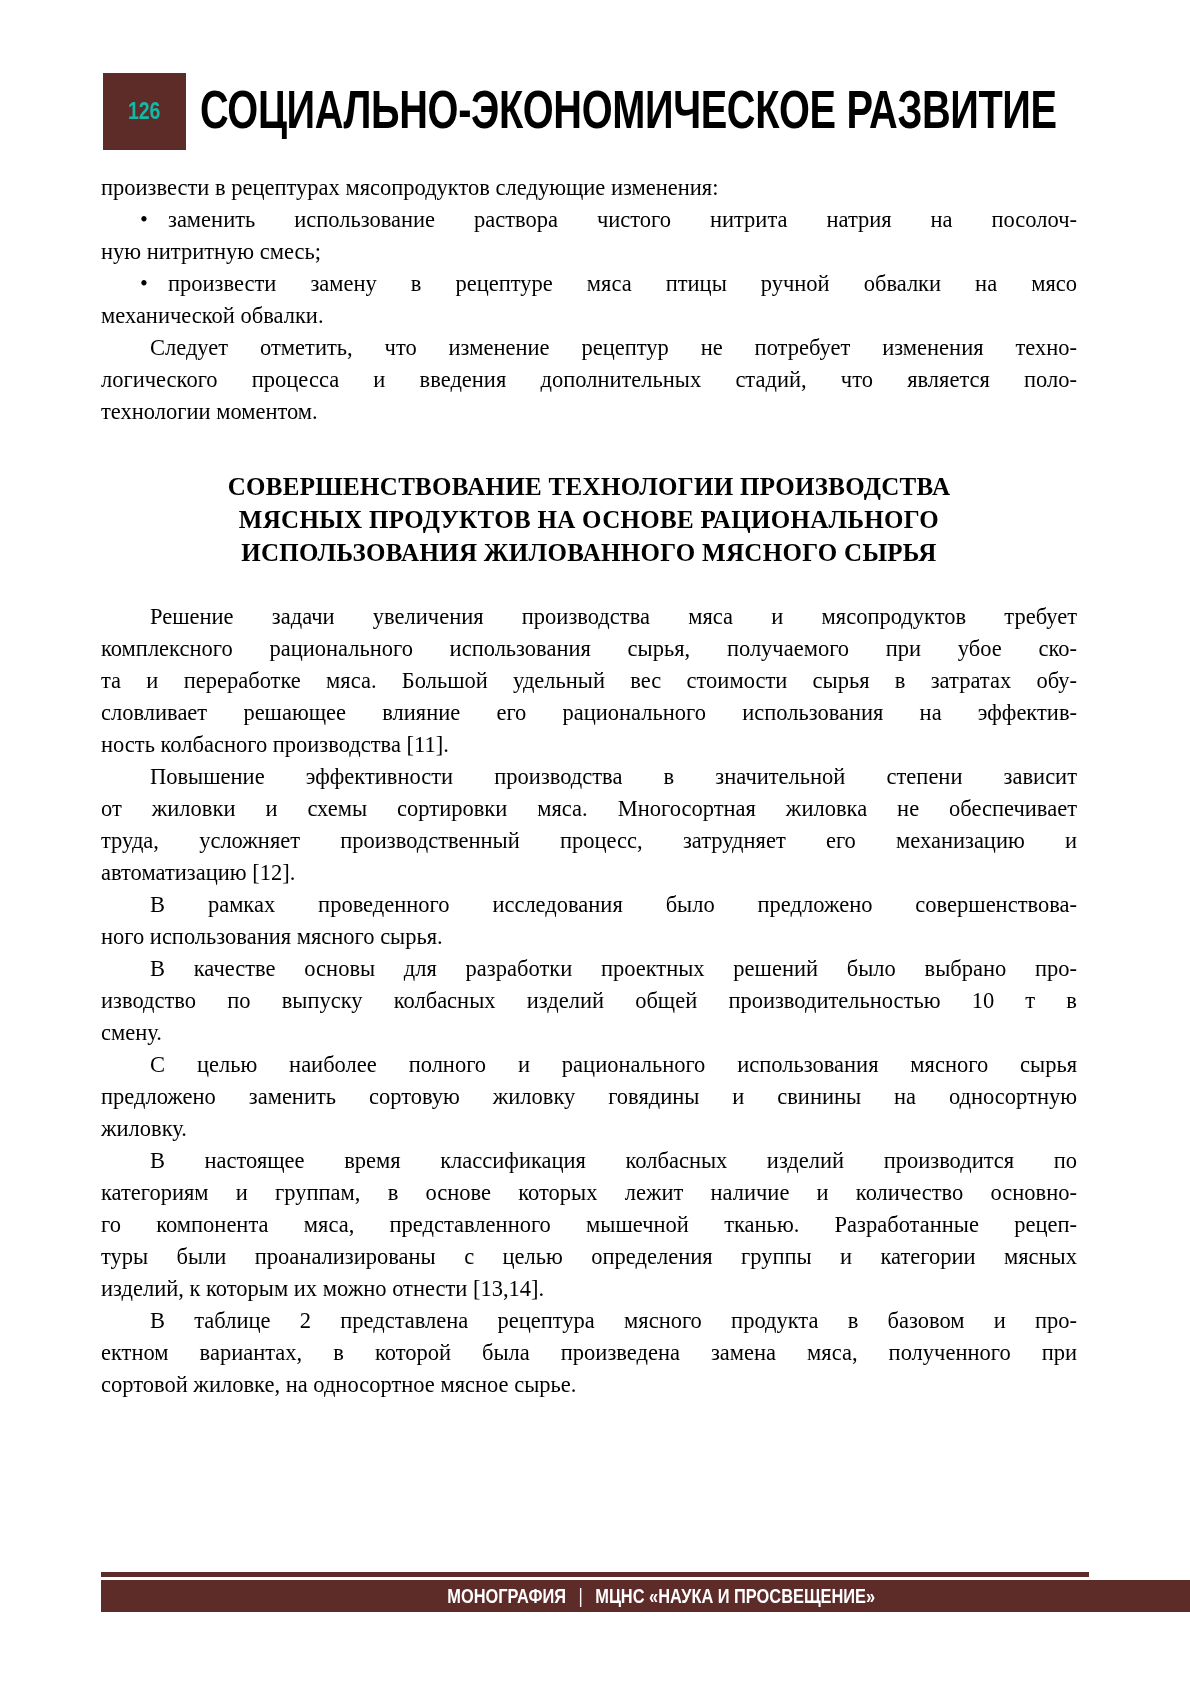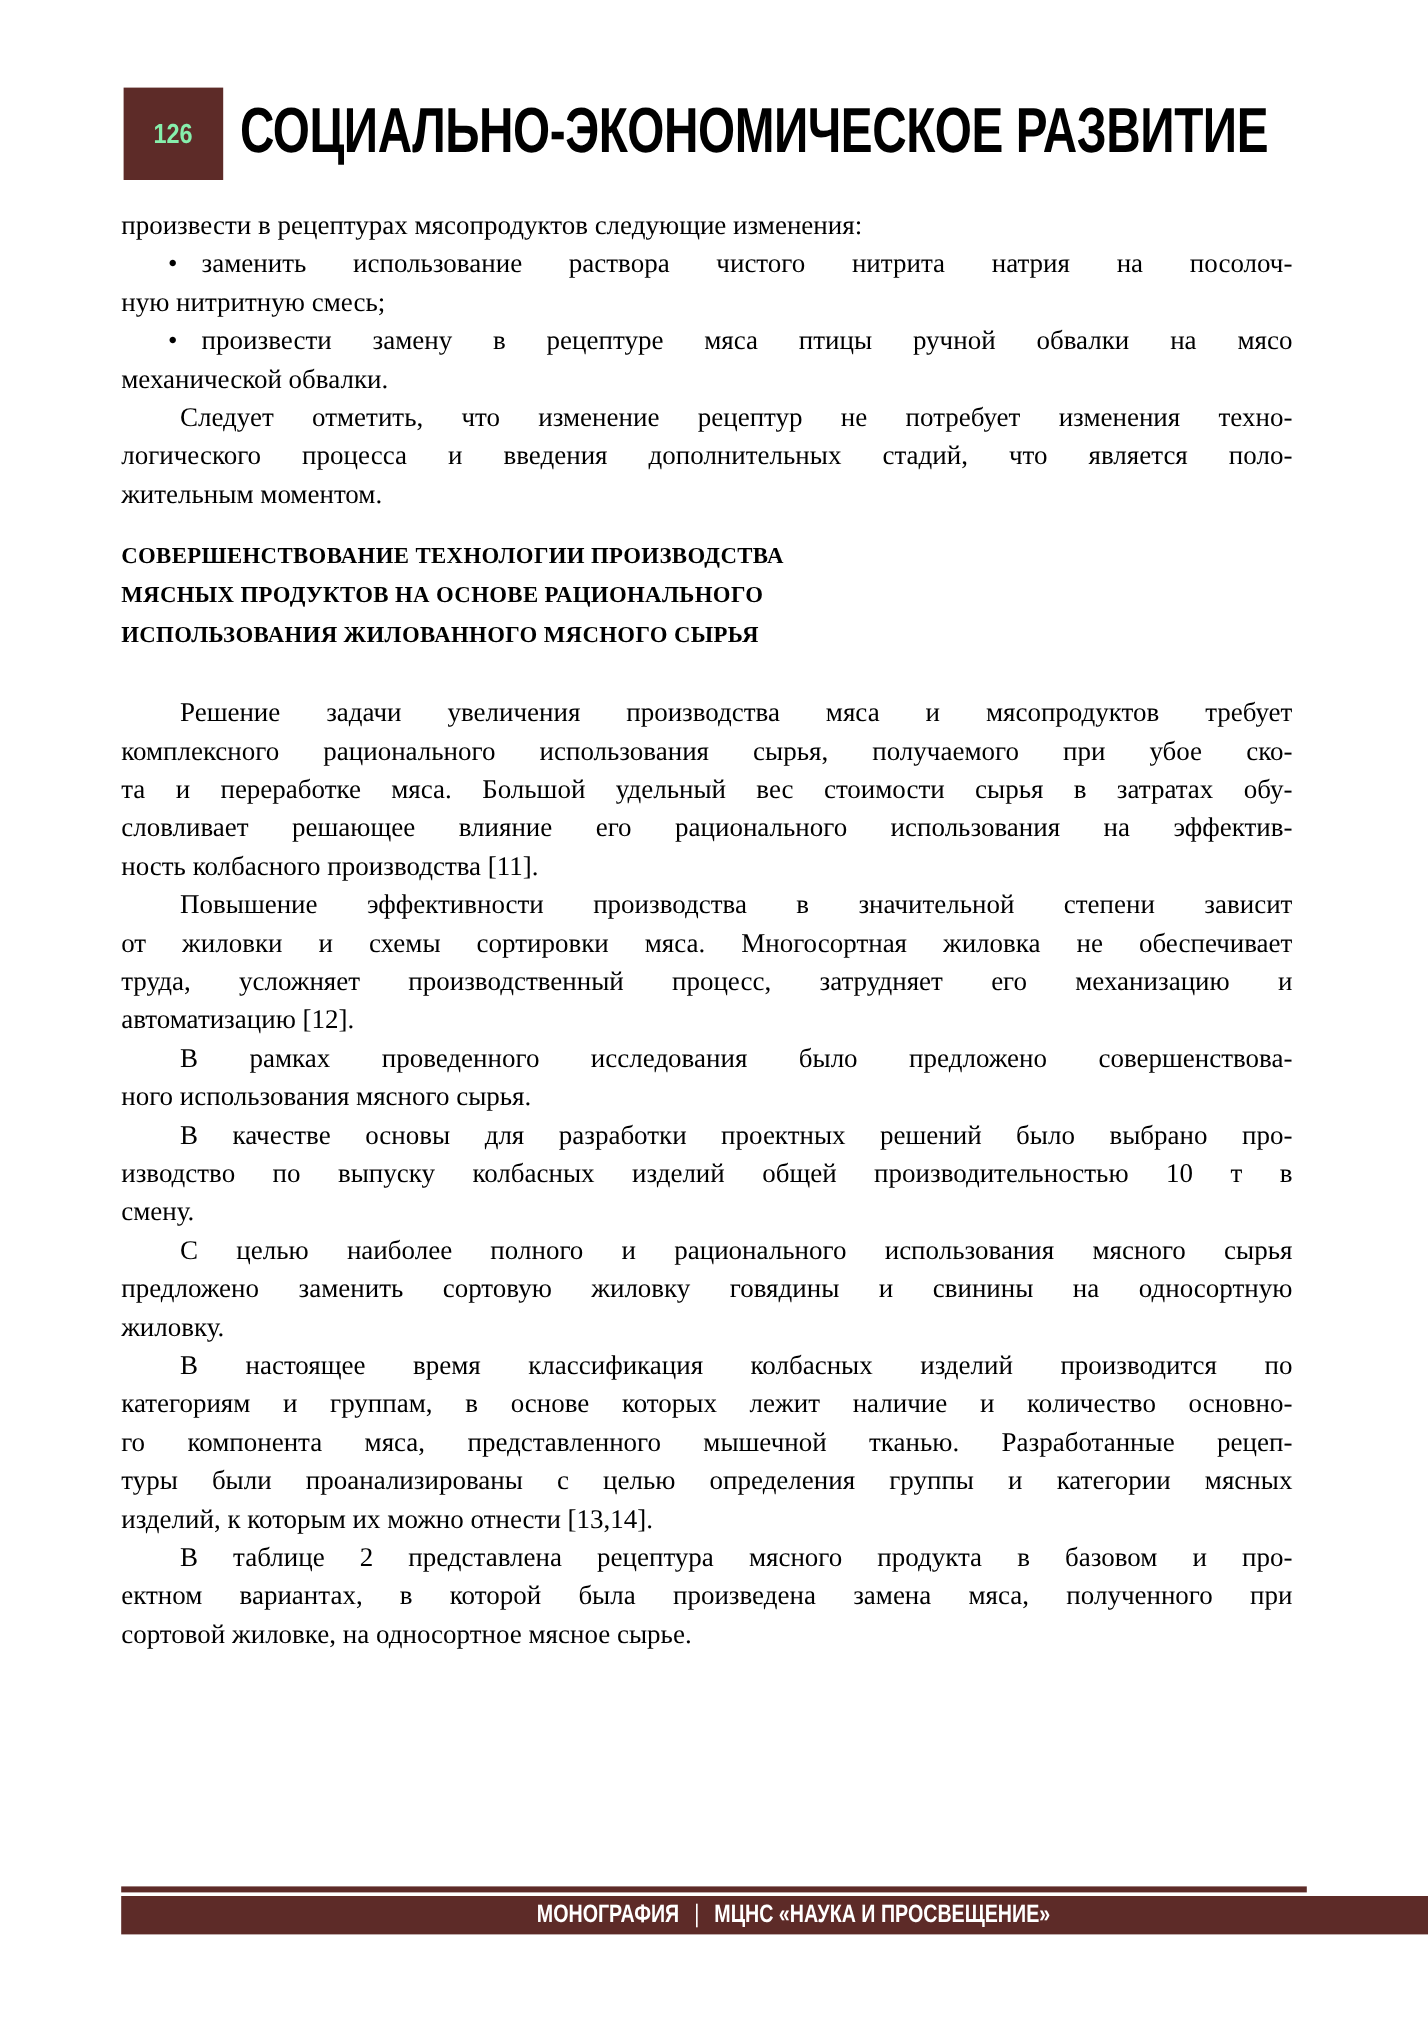--- a/index.html
+++ b/index.html
@@ -12,21 +12,21 @@
     font-family: "Liberation Serif", serif;
     color: #000000;
   }
 
   
   .pagenum-box {
     position: absolute;
     left: 103px; top: 73px;
     width: 83px; height: 77px;
     background: #5d2b28;
-    color: #86efac;
+    color: #14b8a6;
     display: flex; align-items: center; justify-content: center;
     font-family: "Liberation Sans", sans-serif;
     font-weight: bold;
     font-size: 23px;
   }
   .pagenum-box .num { display: inline-block; transform: scaleX(0.85); }
   .page-title {
     position: absolute;
     left: 200px; top: 83px;
     font-family: "Liberation Sans", sans-serif;
@@ -51,24 +51,25 @@
     height: 32px;
     white-space: normal;
     text-align: left;
   }
   .line.j { text-align: justify; text-align-last: justify; }
   .line.indent { padding-left: 49px; }
   .line.bullet { padding-left: 39px; }
   .bullet-char { display: inline-block; width: 28px; }
 
   .section-heading {
-    margin-top: 19px;
+    margin-top: 42px;
     margin-bottom: 32px;
+    text-align: center;
     font-weight: bold;
-    font-size: 19px;
+    font-size: 25px;
     letter-spacing: 0.3px;
   }
   .hline { height: 33px; line-height: 33px; }
 
   
   .footer-thin {
     position: absolute;
     left: 101px; top: 1572px;
     width: 988px; height: 5px;
     background: #5d2b28;
@@ -100,21 +101,21 @@
   <div class="page-title">СОЦИАЛЬНО-ЭКОНОМИЧЕСКОЕ РАЗВИТИЕ</div>
 
   <div class="content-flow">
       <div class="line">произвести в рецептурах мясопродуктов следующие изменения:</div>
       <div class="line j bullet"><span class="bullet-char">•</span>заменить использование раствора чистого нитрита натрия на посолоч-</div>
       <div class="line">ную нитритную смесь;</div>
       <div class="line j bullet"><span class="bullet-char">•</span>произвести замену в рецептуре мяса птицы ручной обвалки на мясо</div>
       <div class="line">механической обвалки.</div>
       <div class="line j indent">Следует отметить, что изменение рецептур не потребует изменения техно-</div>
       <div class="line j">логического процесса и введения дополнительных стадий, что является поло-</div>
-      <div class="line">жительным моментом.</div>
+      <div class="line">технологии моментом.</div>
       <div class="section-heading">
         <div class="hline">СОВЕРШЕНСТВОВАНИЕ ТЕХНОЛОГИИ ПРОИЗВОДСТВА</div>
         <div class="hline">МЯСНЫХ ПРОДУКТОВ НА ОСНОВЕ РАЦИОНАЛЬНОГО</div>
         <div class="hline">ИСПОЛЬЗОВАНИЯ ЖИЛОВАННОГО МЯСНОГО СЫРЬЯ</div>
       </div>
       <div class="line j indent">Решение задачи увеличения производства мяса и мясопродуктов требует</div>
       <div class="line j">комплексного рационального использования сырья, получаемого при убое ско-</div>
       <div class="line j">та и переработке мяса. Большой удельный вес стоимости сырья в затратах обу-</div>
       <div class="line j">словливает решающее влияние его рационального использования на эффектив-</div>
       <div class="line">ность колбасного производства [11].</div>

